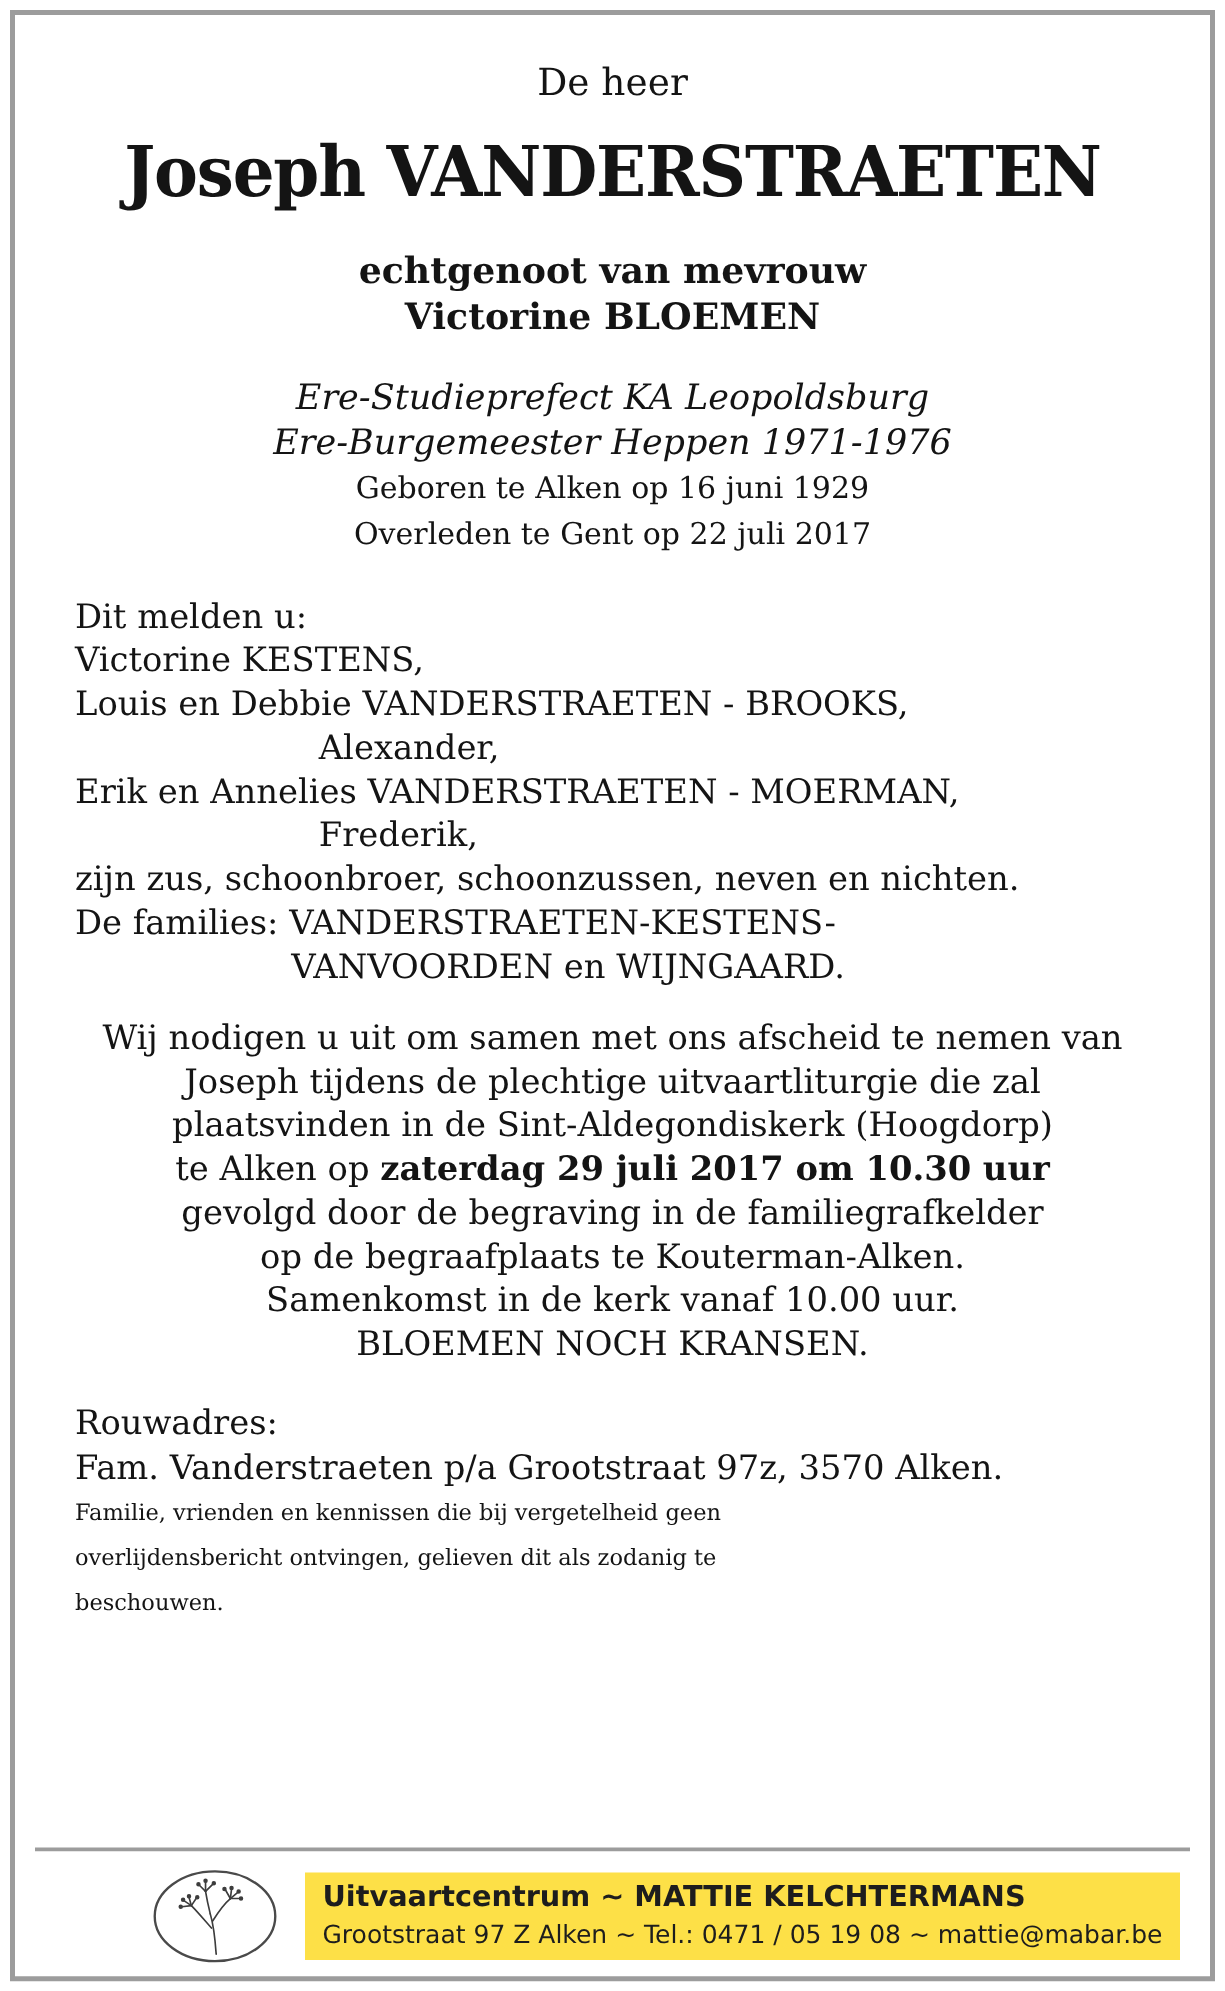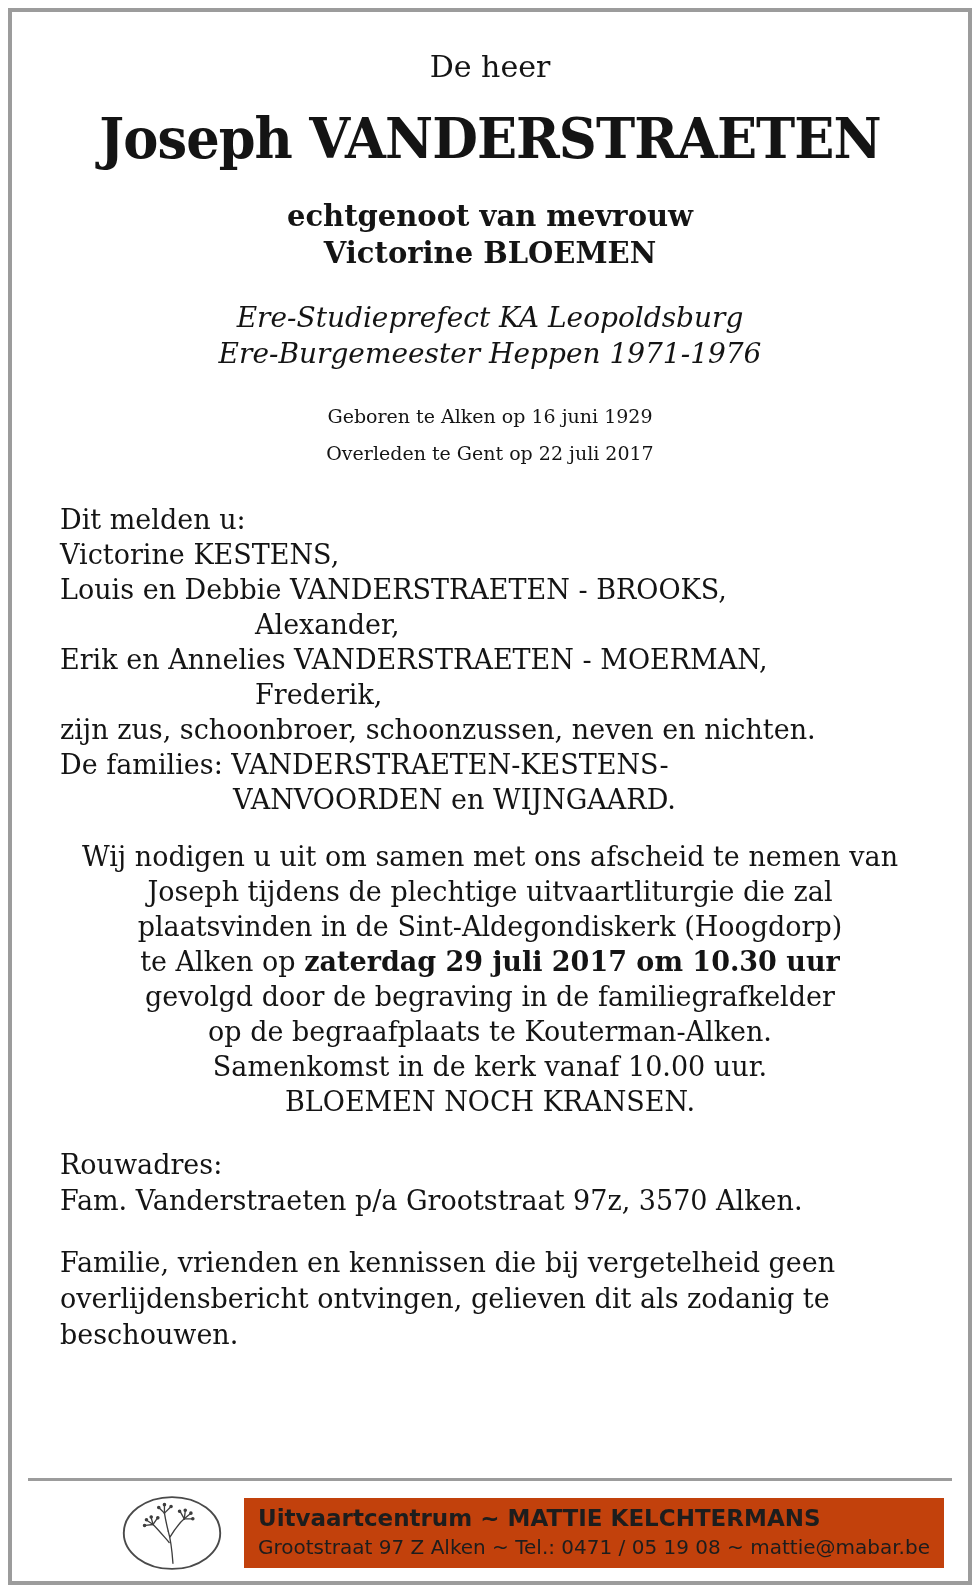--- a/index.html
+++ b/index.html
@@ -21,43 +21,43 @@
 
   .salutation { font-size: 30px; line-height: 38px; }
   .deceased-name {
     font-size: 56px; font-weight: bold; letter-spacing: -1px;
     margin-top: 20px; line-height: 64px;
     transform: scaleX(0.94); transform-origin: 50% 50%;
     white-space: nowrap;
   }
   .spouse-block { margin-top: 28px; font-weight: bold; font-size: 29px; line-height: 37px; }
   .honorifics { margin-top: 28px; font-style: italic; font-size: 28px; line-height: 36px; }
-  .life-dates { margin-top: 26px; font-size: 19px; line-height: 37px; }
+  .life-dates { font-size: 24px; line-height: 37px; }
 
   .notice { margin-top: 30px; font-size: 27px; line-height: 35px; }
   .fam-row { display: flex; align-items: baseline; }
   .fam-row.indent-1 { padding-left: 195px; }
   .fam-row.indent-2 { padding-left: 173px; }
   .fam-mid { font-style: italic; margin-left: 105px; }
   .fam-right { font-style: italic; margin-left: auto; }
 
   .invitation { margin-top: 22px; text-align: center; font-size: 27px; line-height: 35px; }
 
   .mourning { margin-top: 28px; font-size: 27px; line-height: 36px; }
-  .closing { margin-top: 26px; font-size: 27px; line-height: 36px; }
+  .closing { font-size: 18px; line-height: 36px; }
 
   .footer {
     position: absolute; left: 28px; right: 28px; bottom: 14px;
     border-top: 3px solid #9c9c9c;
     padding: 12px 0 6px 92px;
     display: flex; align-items: center; gap: 20px;
   }
   .logo-wrap { flex: 0 0 auto; line-height: 0; }
   .footer-text {
-    background: #c2410c;
+    background: #fde047;
     padding: 5px 14px 7px 14px;
     font-family: "DejaVu Sans", "Liberation Sans", sans-serif;
     color: #1d1d1d;
   }
   .footer-company { font-weight: bold; font-size: 23px; line-height: 30px; }
   .footer-contact { font-size: 20px; line-height: 27px; margin-top: 1px; }
 </style>
 </head>
 <body>
 

